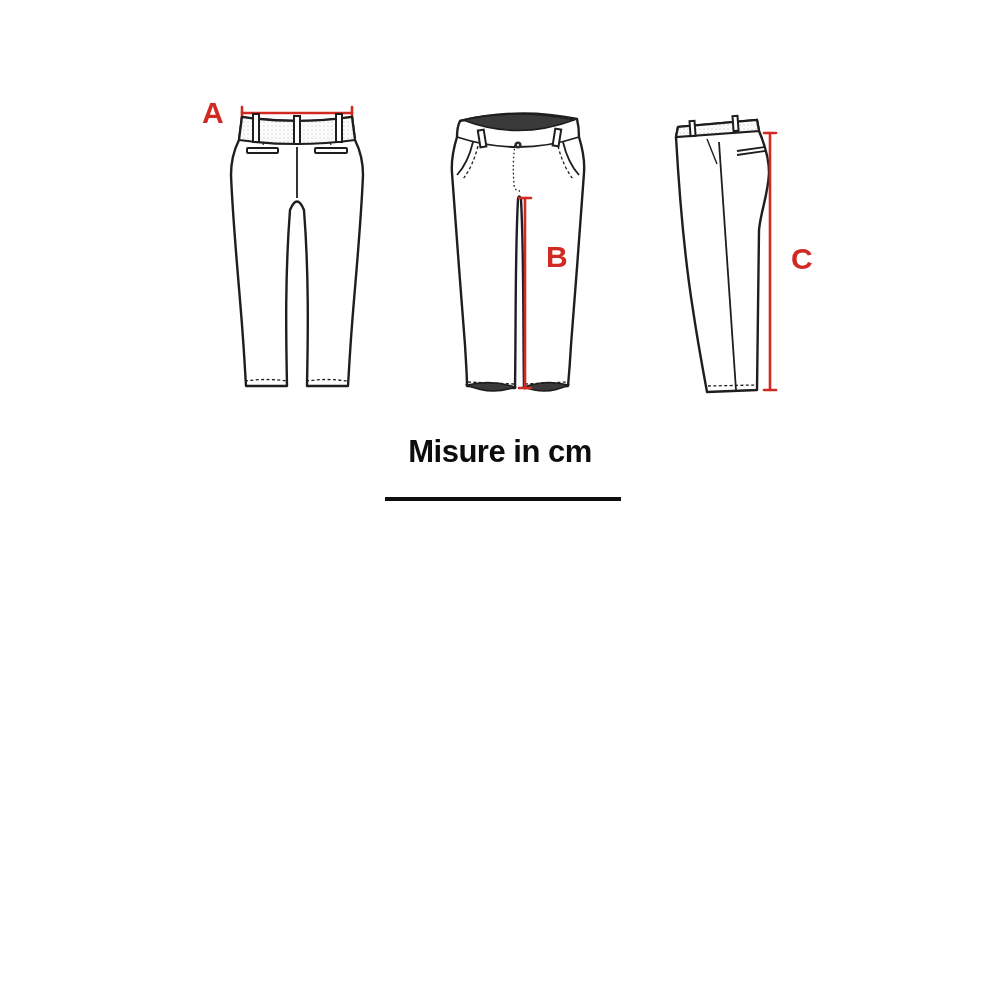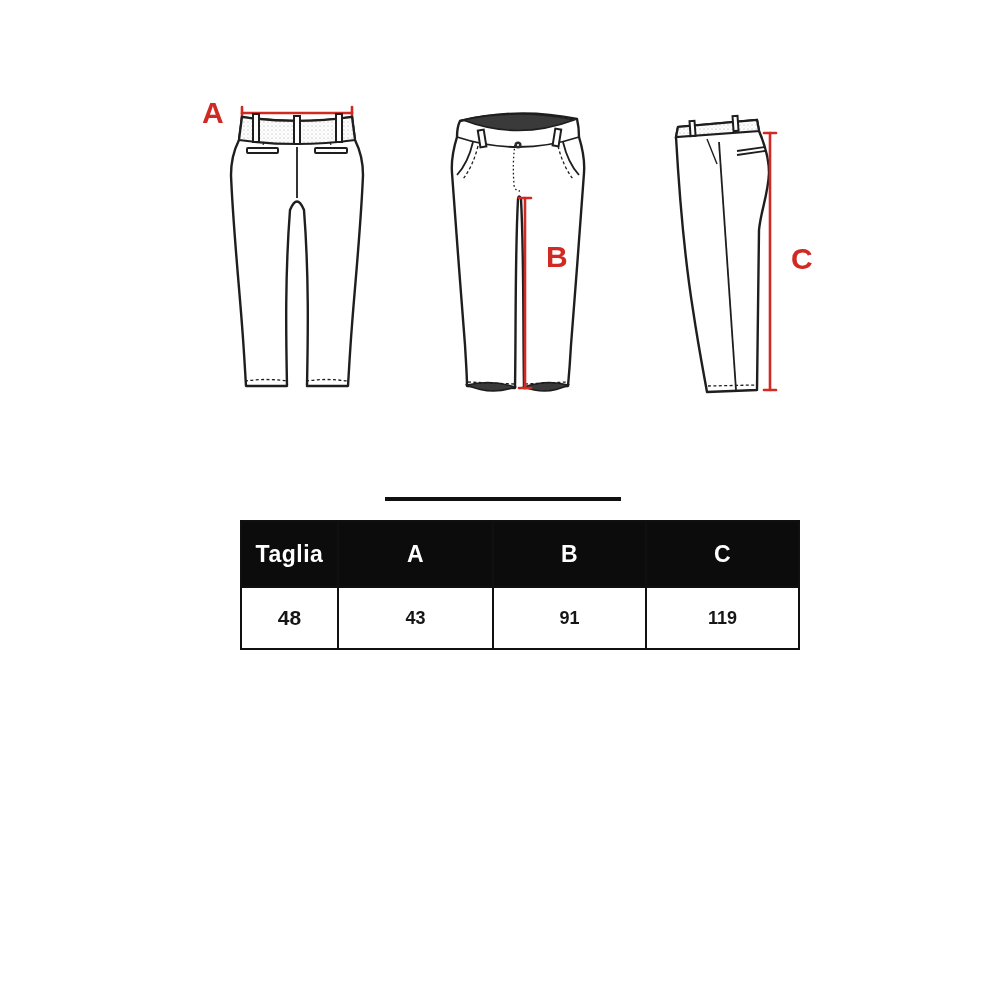--- a/index.html
+++ b/index.html
@@ -211,40 +211,17 @@
       <path class="dashed" d="M53,286 L101,285"></path>
 
       <g>
         <path class="redline" d="M115,33 L115,290"></path>
         <path class="redline" d="M109,33 L121,33"></path>
         <path class="redline" d="M109,290 L121,290"></path>
       </g>
     </svg>
   </div>
 
+  <div class="title">Misure in cm</div>
   <div class="title-underline"></div>
 
-  <table class="size-table">
-    <colgroup>
-      <col class="col-taglia">
-        <col class="col-a">
-        <col class="col-b">
-        <col class="col-c">
-    </colgroup>
-    <thead>
-      <tr>
-        <th>Taglia</th>
-        <th>A</th>
-        <th>B</th>
-        <th>C</th>
-      </tr>
-    </thead>
-    <tbody>
-      <tr>
-        <td class="cell-size">48</td>
-        <td>43</td>
-        <td>91</td>
-        <td>119</td>
-      </tr>
-    </tbody>
-  </table>
 
 </div>
 
 </body></html>

